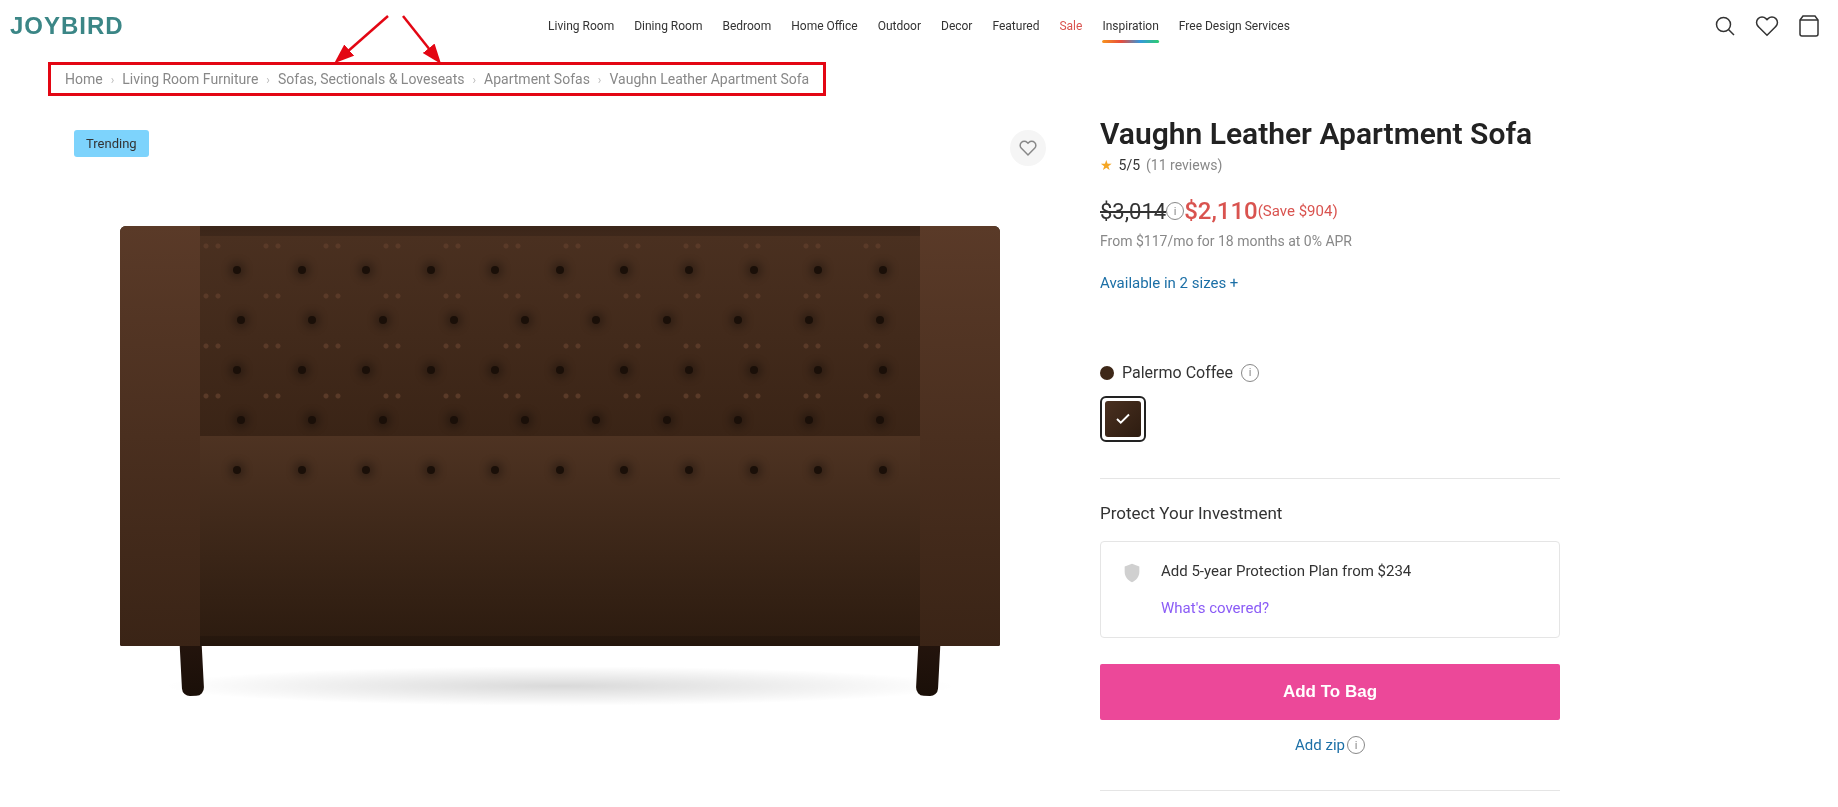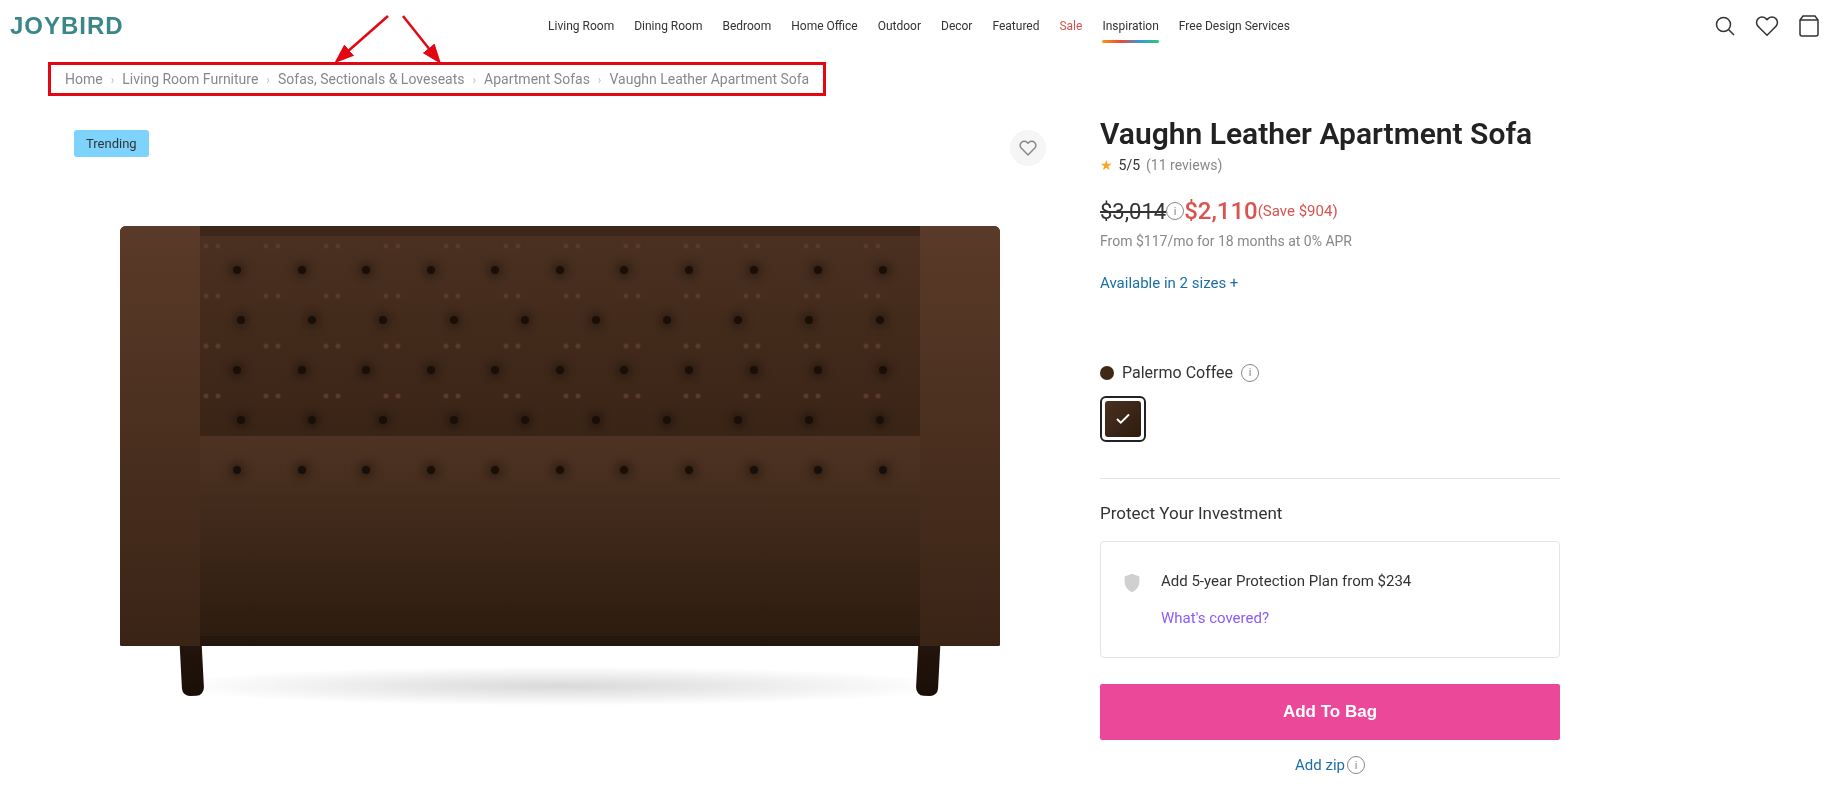--- a/index.html
+++ b/index.html
@@ -52,21 +52,21 @@
 .sizes-link{color:#1b6fa6;font-size:15px;cursor:pointer;margin-bottom:40px;display:inline-block}
 .color-section{margin-top:31px}
 .color-label{display:flex;align-items:center;gap:8px;margin-bottom:14px}
 .swatch-dot{width:14px;height:14px;background:#3e2818;border-radius:50%}
 .color-name{font-size:16px;color:#333}
 .swatch-select{width:46px;height:46px;border:2px solid #222;border-radius:6px;padding:3px;cursor:pointer}
 .swatch-inner{width:100%;height:100%;background:linear-gradient(135deg,#4a3020,#2d1c10);border-radius:3px;display:flex;align-items:center;justify-content:center}
 .swatch-inner svg{stroke:#fff;stroke-width:2.5;fill:none;width:18px;height:18px}
 .divider{border:none;border-top:1px solid #e5e5e5;margin:36px 0 24px}
 .protect-title{font-size:17px;color:#333;margin-bottom:18px}
-.protect-box{border:1px solid #e5e5e5;border-radius:4px;padding:28px 20px;display:flex;gap:18px;align-items:flex-start;margin-bottom:26px}
+.protect-box{border:1px solid #e5e5e5;border-radius:4px;padding:18px 20px;display:flex;gap:18px;align-items:flex-start;margin-bottom:26px}
 .shield-ic{width:22px;height:22px;flex-shrink:0;margin-top:2px}
 .shield-ic svg{width:100%;height:100%;fill:#d0d0d0}
 .protect-text{font-size:15px;line-height:1.5}
 .protect-link{color:#8b5cf6;cursor:pointer;display:block;margin-top:14px}
 .add-bag{width:100%;background:#ec4899;color:#fff;border:none;padding:18px;font-size:17px;font-weight:600;cursor:pointer;border-radius:2px;margin-bottom:16px}
 .add-zip{display:flex;align-items:center;justify-content:center;gap:2px;color:#1b6fa6;font-size:15px;cursor:pointer}
 </style>
 </head>
 <body>
 

